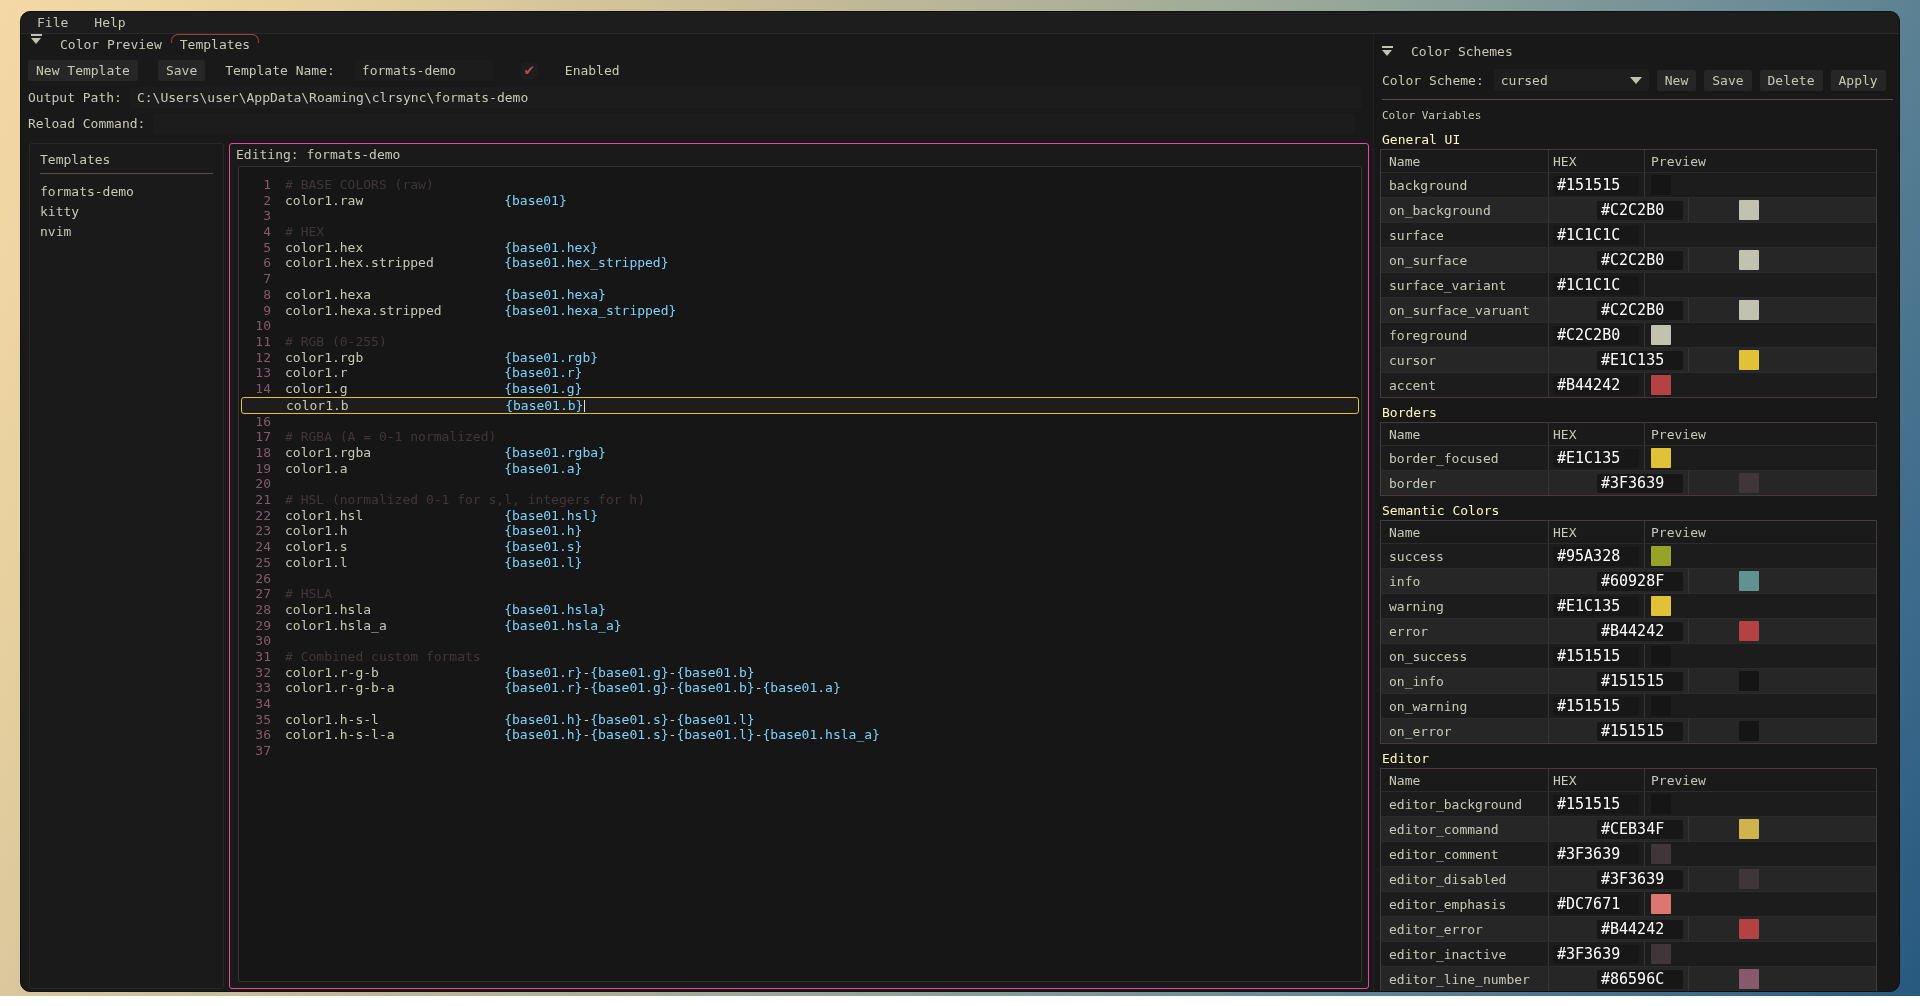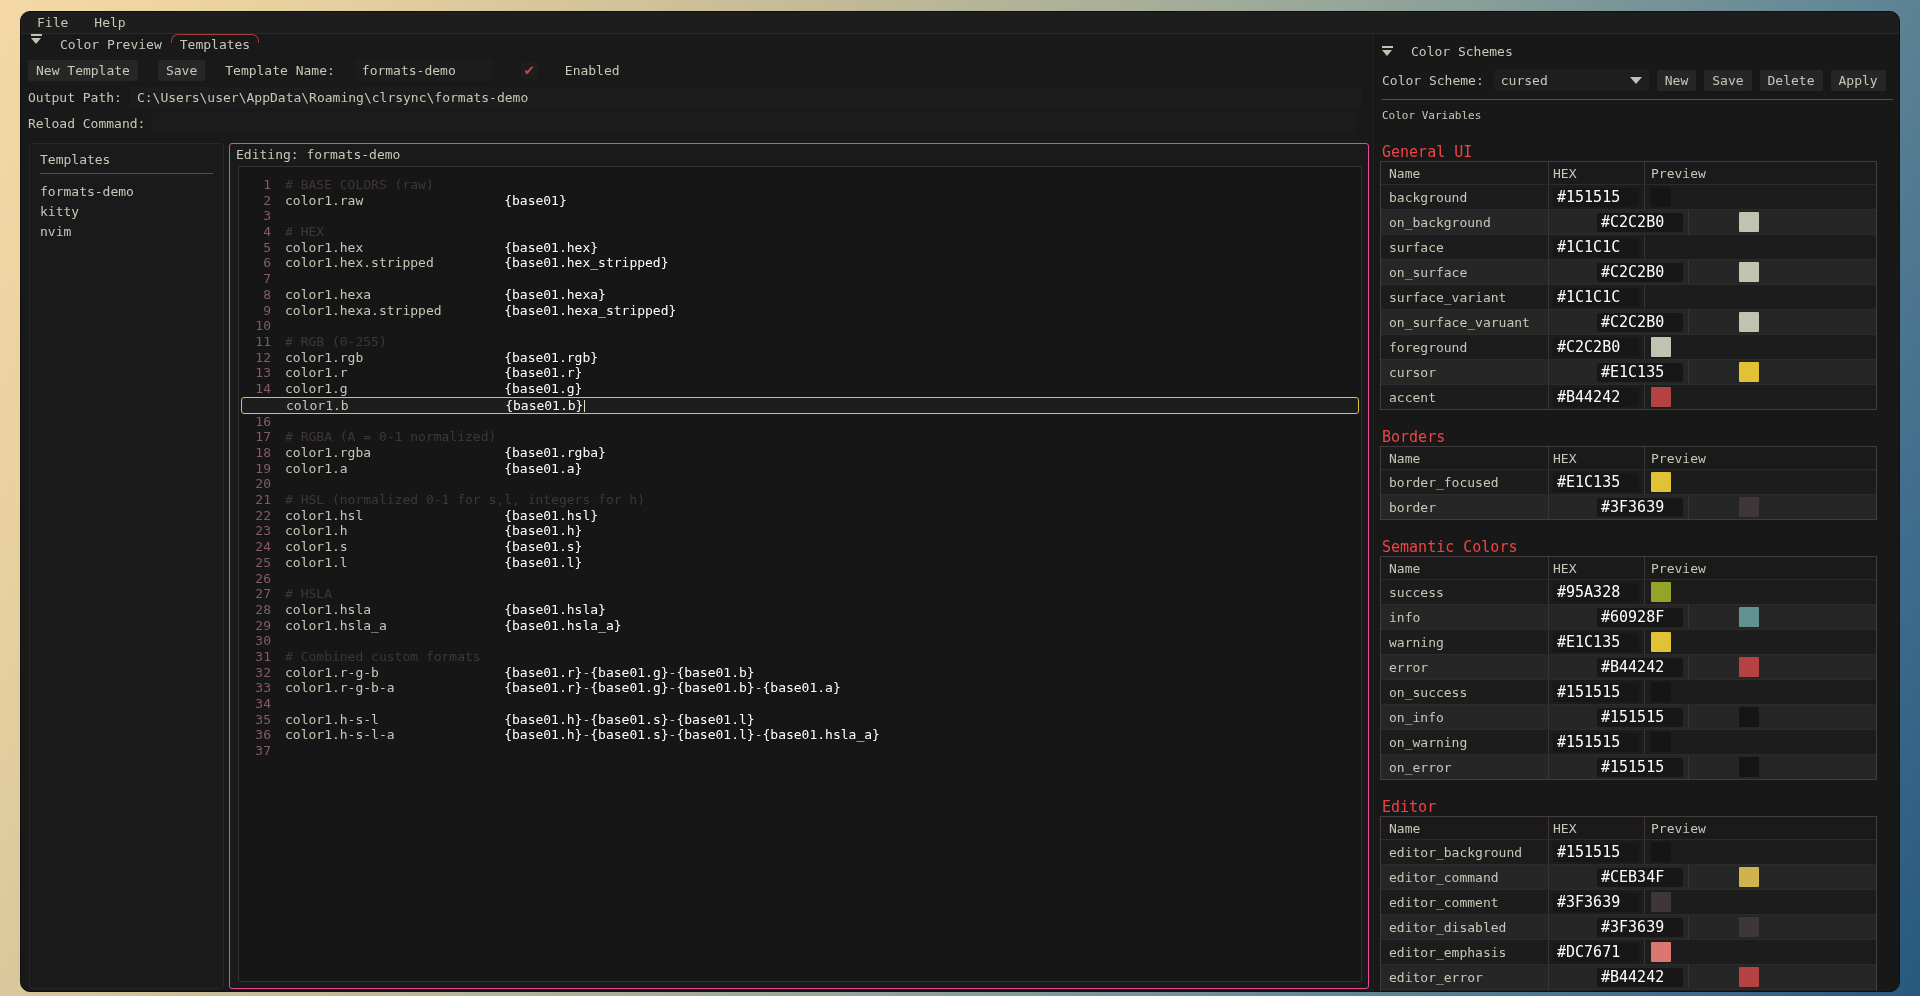--- a/index.html
+++ b/index.html
@@ -45,38 +45,38 @@
   .tp-item { color:#c8c8b8; font-size:13px; height:20px; line-height:20px; }
   .editor-panel { position:absolute; left:208px; top:131px; width:1140px; height:846px;
     background:#1a1a1a; border:1px solid #ec4899; border-radius:3px; }
   .ep-title { color:#c8c8b8; font-size:13px; padding:3px 0 0 6px; }
   .ed-frame { position:absolute; left:8px; top:22px; width:1124px; height:816px;
     background:#161616; border:1px solid #363032; border-radius:2px; padding-top:10px; overflow:hidden; }
   .ed-row { height:15.7px; line-height:15.7px; font-size:13px; white-space:pre; display:flex; }
   .ed-num { width:26px; margin-left:6px; text-align:right; color:#86596C; flex:none; }
   .ed-text { margin-left:14px; }
   .ed-plain { color:#c8c8b8; }
-  .ed-var { color:#ffffff;text-align:center; }
+  .ed-var { color:#7dd3fc;text-align:center; }
   .ed-comment { color:#3F3639; }
   .ed-row.active { border:1px solid #E1C135; border-radius:3px; background:#1d1d1d; margin:0 2px; height:17px; line-height:15px; align-items:center; }
   .ed-row.active .ed-text { margin-left:44px; }
   .caret { display:inline-block; width:1px; height:12px; background:#e6e2cc; margin-left:1px; vertical-align:-2px; }
   
   .schemes-panel { position:absolute; left:1352px; top:22px; width:528px; height:959px;
     background:#181818; border-left:1px solid #242021; padding:6px 8px 0 8px; overflow:hidden; }
   .cs-header { display:flex; align-items:center; height:22px; }
   .cs-title { color:#c8c8b8; font-size:13px; margin-left:9px; }
   .cs-row { display:flex; align-items:center; margin-top:6px; height:24px; font-size:13px; color:#c8c8b8; }
   .combo { width:155px; height:22px; background:#1e1e1e; border-radius:2px; margin-left:10px;
     display:flex; align-items:center; padding:0 7px; color:#c8c8b8; }
   .combo-arrow { margin-left:auto; width:0; height:0; border-left:6px solid transparent; border-right:6px solid transparent; border-top:7px solid #c2c2b0; }
   .cs-btn { margin-left:8px; }
   .cs-sep { height:1px; background:#565049; margin-top:7px; }
   .cv-title { color:#c8c8b8; font-size:11px; margin-top:7px; height:18px; line-height:18px; }
-  .sec-title { color:#ef4444; font-size:15px; margin-top:18px; height:18px; line-height:18px; }
+  .sec-title { color:#fef9c3; font-size:13px; margin-top:6px; height:18px; line-height:18px; }
   .ctable { width:497px; border:1px solid #453a3e; margin-left:-2px; }
   .crow { display:flex; height:25px; align-items:center; border-top:1px solid #2b2b2b; }
   .crow.head { height:22px; border-top:none; background:#1a1a1a; }
   .crow.odd  { background:#1c1c1c; }
   .crow.even { background:#262626;gap:44px; }
   .c-name { width:168px; padding-left:8px; font-size:13px; color:#c8c8b8; border-right:1px solid #3a3337; align-self:stretch; display:flex; align-items:center;text-align:center; }
   .c-hex  { width:96px;  align-self:stretch; display:flex; align-items:center; border-right:1px solid #3a3337; padding-left:4px; }
   .c-prev { flex:1; align-self:stretch; display:flex; align-items:center; padding-left:6px; }
   .c-hex .hexbox { width:86px; height:19px; background:#171717; border-radius:2px; color:#ffffff; font-size:15px; line-height:19px; padding-left:4px; }
   .crow.head .c-name, .crow.head .c-hex, .crow.head .c-prev { color:#c8c8b8; font-size:13px; border-right:1px solid #3a3337; }

